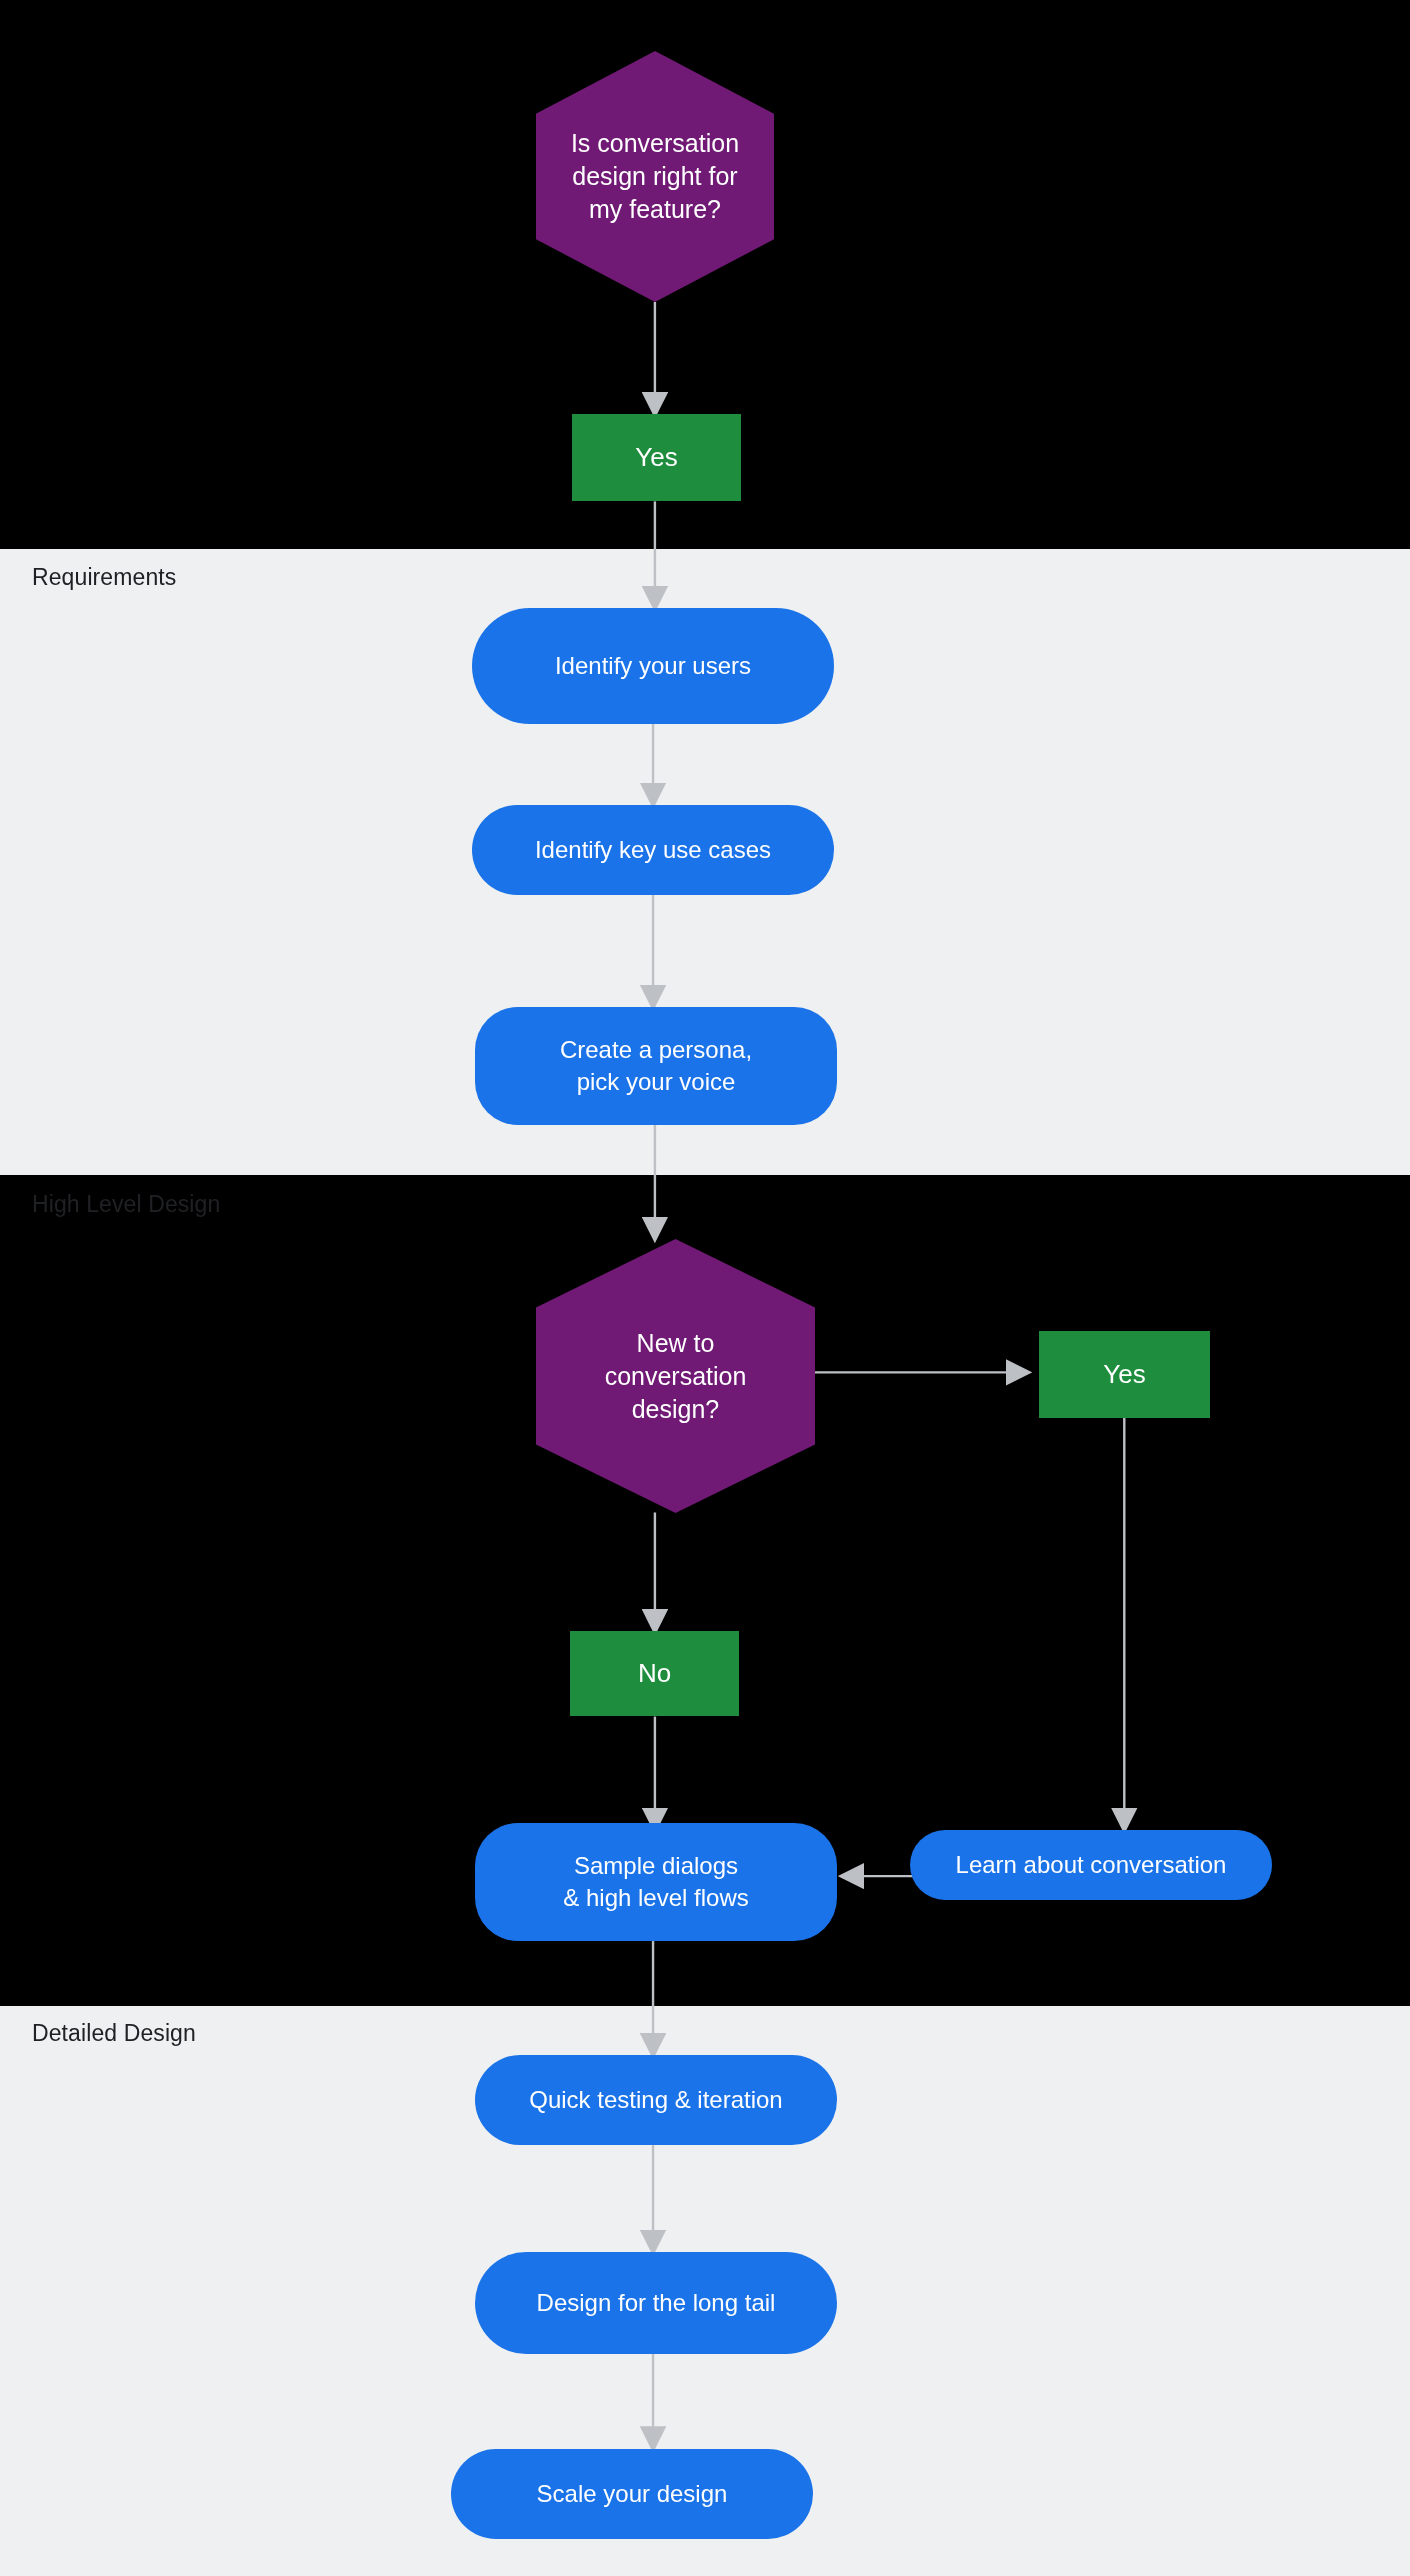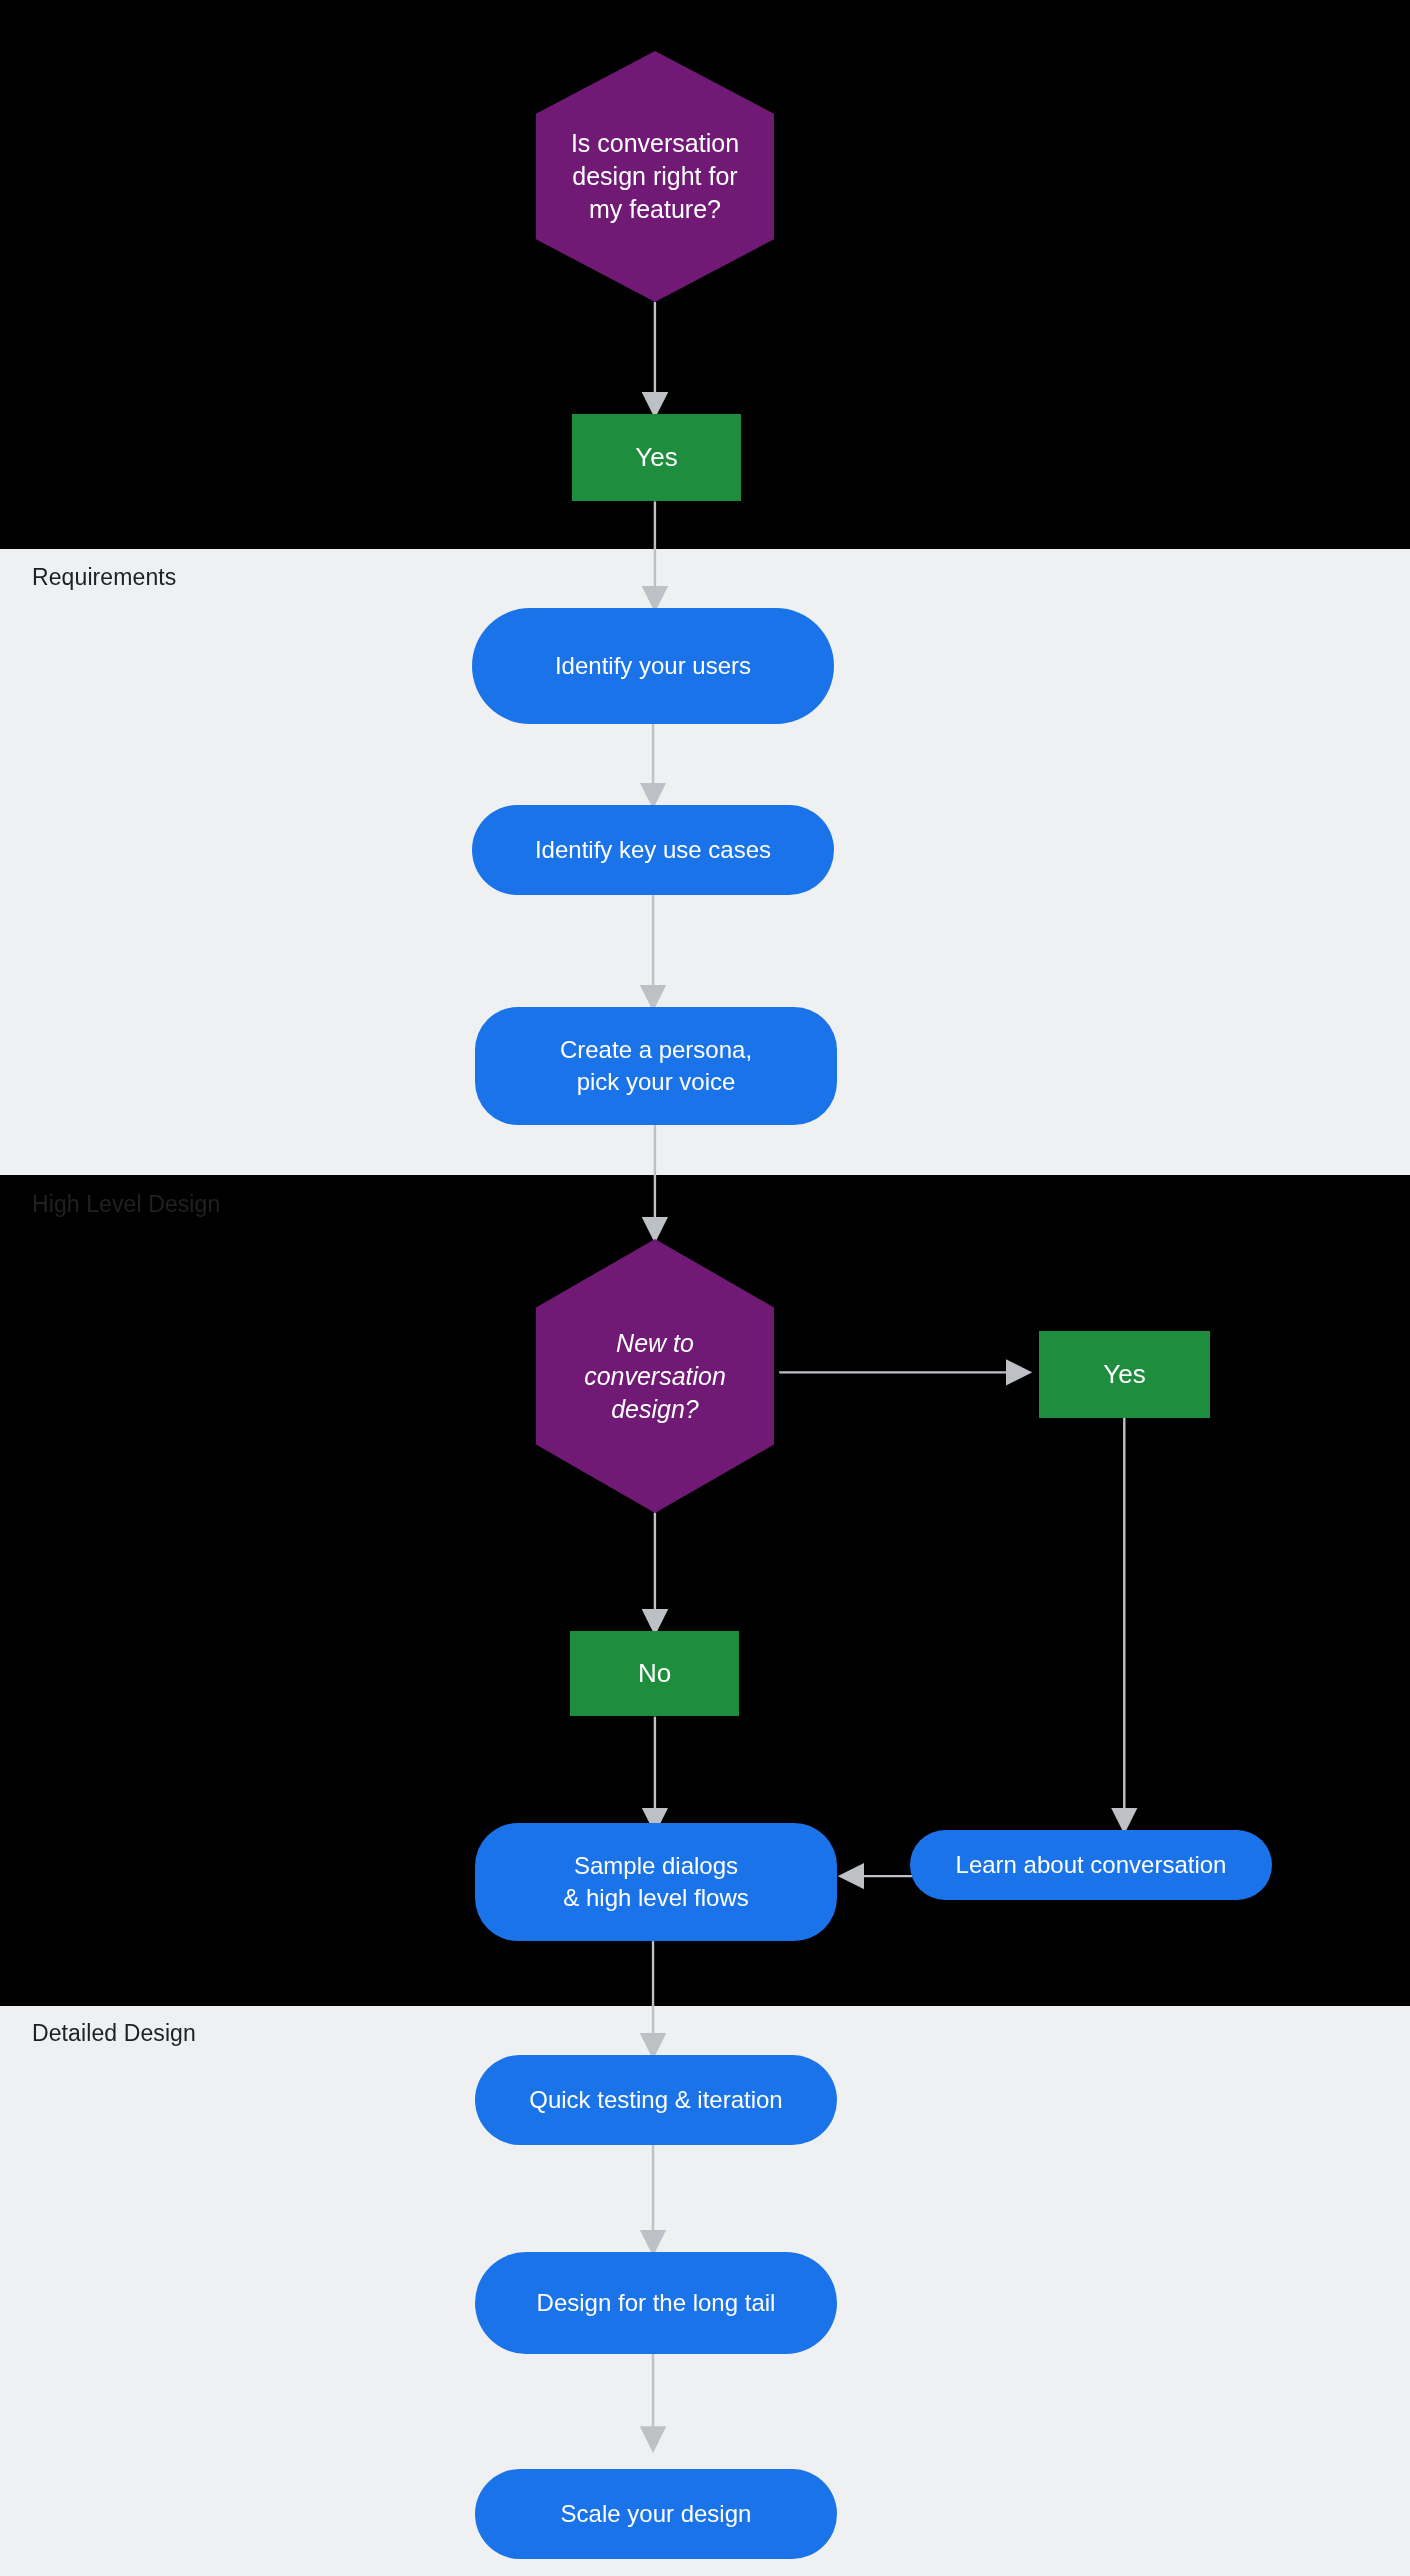--- a/index.html
+++ b/index.html
@@ -164,21 +164,21 @@
 
   <div class="node node-pill" style="left:472px; top:805px; width:362px; height:90px;">
     <span class="node-label">Identify key use cases</span>
   </div>
 
   <div class="node node-pill two-line" style="left:475px; top:1007px; width:362px; height:118px;">
     <span class="node-label">Create a persona,
 pick your voice</span>
   </div>
 
-  <div class="node node-hex" style="left:536px; top:1239px; width:238px; height:274px;font-style:italic;">
+  <div class="node node-hex" style="left:536px; top:1239px; width:279px; height:274px;">
     <span class="node-label">New to
 conversation
 design?</span>
   </div>
 
   <div class="node node-rect" style="left:1039px; top:1331px; width:171px; height:87px;">
     <span class="node-label">Yes</span>
   </div>
 
   <div class="node node-rect" style="left:570px; top:1631px; width:169px; height:85px;">
@@ -195,18 +195,18 @@
   </div>
 
   <div class="node node-pill" style="left:475px; top:2055px; width:362px; height:90px;">
     <span class="node-label">Quick testing &amp; iteration</span>
   </div>
 
   <div class="node node-pill" style="left:475px; top:2252px; width:362px; height:102px;">
     <span class="node-label">Design for the long tail</span>
   </div>
 
-  <div class="node node-pill" style="left:475px; top:2449px; width:362px; height:90px;margin-top:20px;">
+  <div class="node node-pill" style="left:451px; top:2449px; width:362px; height:90px;">
     <span class="node-label">Scale your design</span>
   </div>
 
 </div>
 
 
 </body></html>

